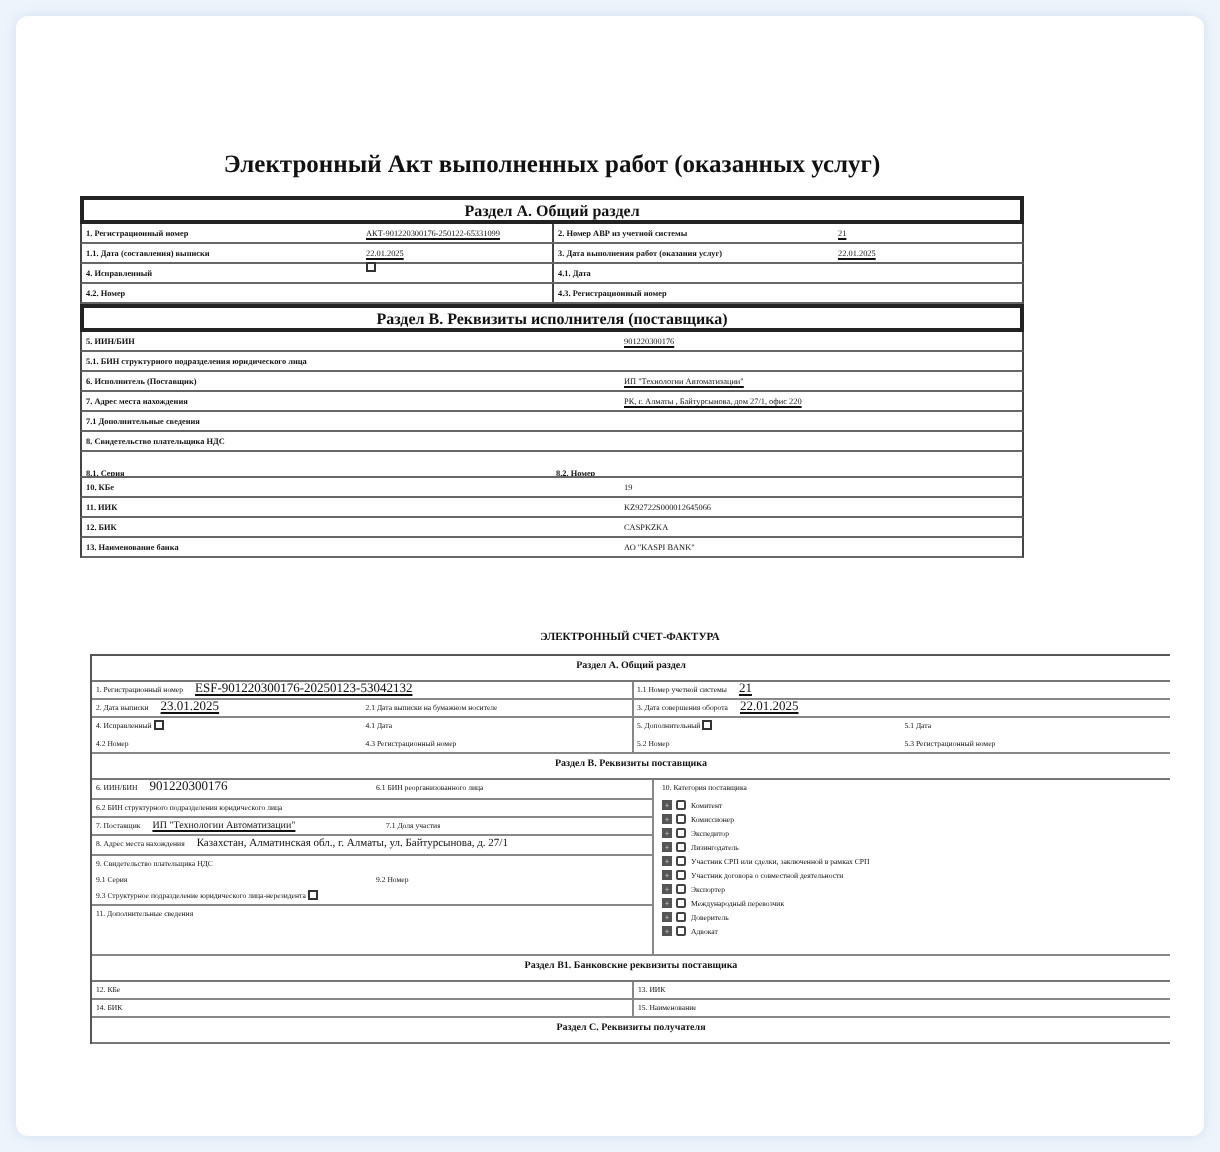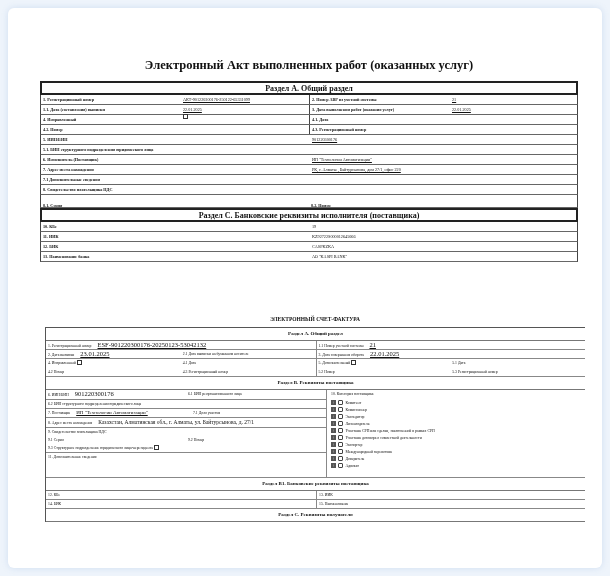--- a/index.html
+++ b/index.html
@@ -1,19 +1,19 @@
 <!DOCTYPE html>
 <html><head>
 <meta charset="utf-8">
 <style>
   * { box-sizing: border-box; margin: 0; padding: 0; }
   html, body { width: 610px; height: 576px; overflow: hidden; }
   body { background: #eef4fb; font-family: "Liberation Serif", serif; color: #111; position: relative; }
   .card { position: absolute; left: 8px; top: 8px; width: 594px; height: 560px; background: #fff; border-radius: 6px; box-shadow: 0 0 6px rgba(120,160,210,0.25); }
-  .doc1 { position: absolute; left: 40px; top: 58px; width: 538px; }
+  .doc1 { position: absolute; left: 40px; top: 75px; width: 472px; }
   .doc1 .title { text-align: center; font-weight: bold; font-size: 12.5px; margin-bottom: 8px; }
   .doc1 .sec { border: 2px solid #222; text-align: center; font-weight: bold; font-size: 8px; height: 14px; line-height: 11px; }
   .doc1 .row { display: flex; border-left: 1px solid #444; border-right: 1px solid #444; border-bottom: 1px solid #666; height: 10px; font-size: 4.2px; line-height: 9px; }
   .doc1 .half { width: 50%; display: flex; padding-left: 2px; }
   .doc1 .half.r { border-left: 1px solid #444; }
   .doc1 .lbl { width: 140px; font-weight: bold; white-space: nowrap; overflow: hidden; }
   .doc1 .val { text-decoration: underline; white-space: nowrap; }
   .doc1 .full .lbl { width: 269px; }
   .doc1 .row.tall { height: 13px; line-height: 21px; }
   .cb { display: inline-block; width: 5px; height: 5px; border: 0.6px solid #333; vertical-align: middle; margin-top: -1px; }
@@ -71,20 +71,21 @@
   </div>
   <div class="row">
     <div class="half">
         <span class="lbl">4.2. Номер</span>
       </div>
     <div class="half r">
         <span class="lbl">4.3. Регистрационный номер</span>
       </div>
   </div>
 
+  <div class="sec">Раздел B. Реквизиты исполнителя (поставщика)</div>
   <div class="row full">
       <div class="half" style="width:100%">
         <span class="lbl">5. ИИН/БИН</span>
         <span class="val">901220300176</span>
       </div>
     </div>
   <div class="row full">
       <div class="half" style="width:100%">
         <span class="lbl">5.1. БИН структурного подразделения юридического лица</span>
       </div>
@@ -113,21 +114,20 @@
     </div>
   <div class="row tall">
     <div class="half">
         <span class="lbl">8.1. Серия</span>
       </div>
     <div class="half">
         <span class="lbl">8.2. Номер</span>
       </div>
   </div>
 
-  <div class="sec">Раздел C. Банковские реквизиты исполнителя (поставщика)</div>
   <div class="row full">
       <div class="half" style="width:100%">
         <span class="lbl">10. КБе</span>
         <span>19</span>
       </div>
     </div>
   <div class="row full">
       <div class="half" style="width:100%">
         <span class="lbl">11. ИИК</span>
         <span>KZ92722S000012645066</span>

